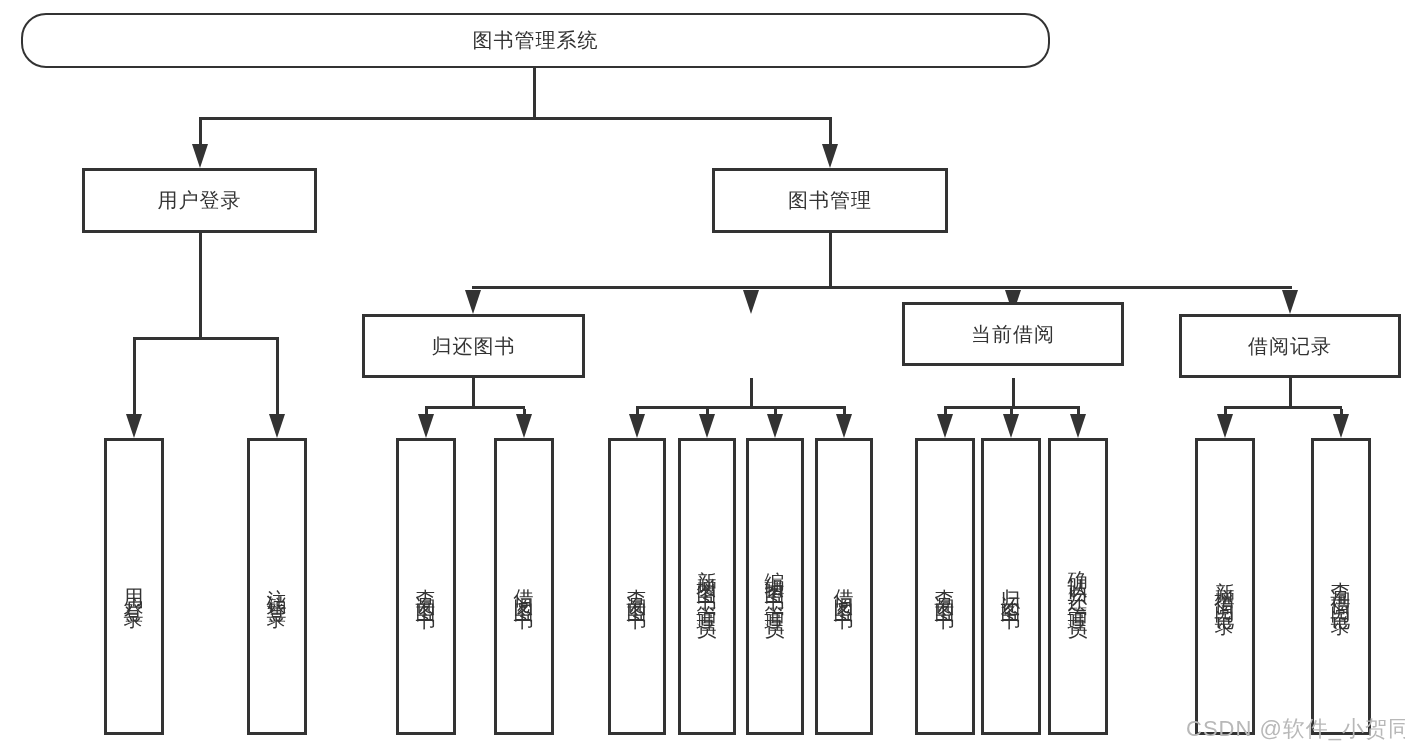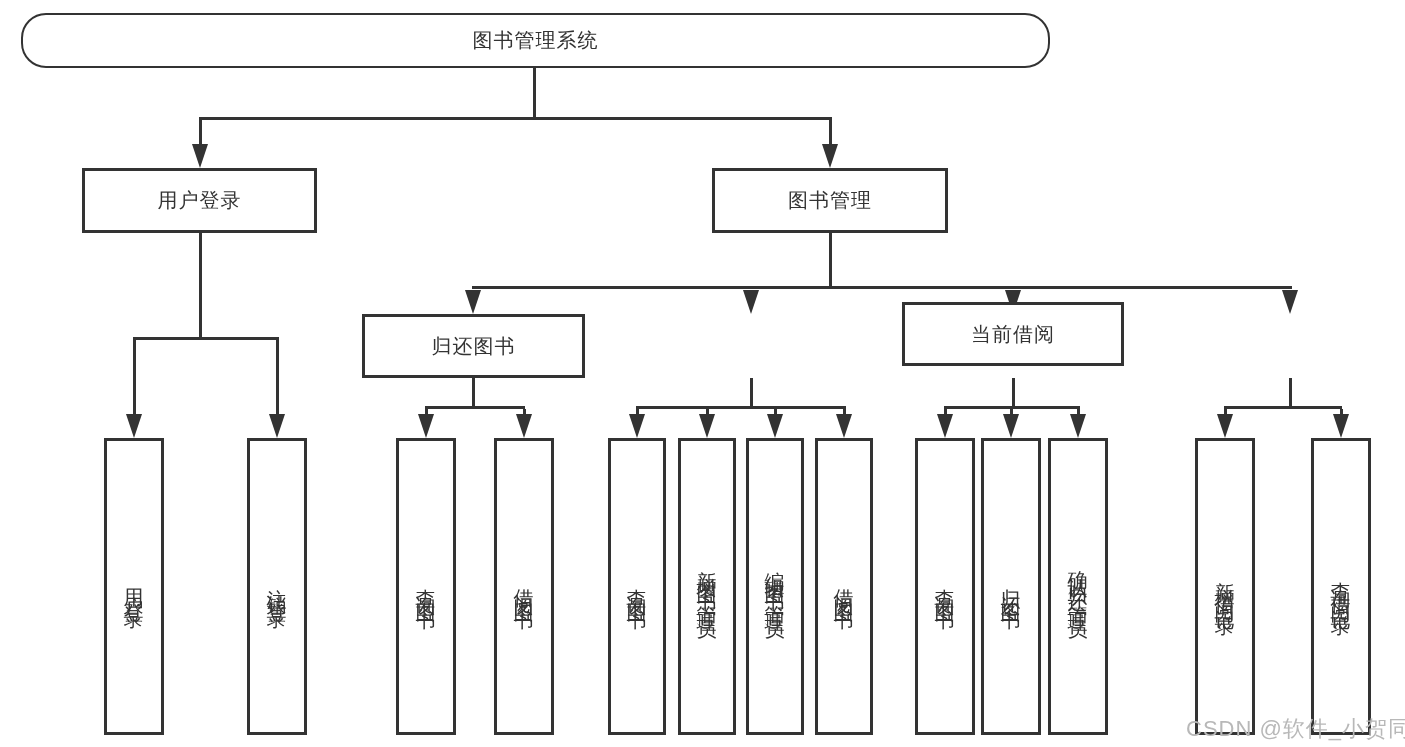--- a/index.html
+++ b/index.html
@@ -93,20 +93,23 @@
   <div class="arrow-down" style="left:743px;top:290px;"></div>
   <div class="arrow-down" style="left:1005px;top:290px;"></div>
   <div class="arrow-down" style="left:1282px;top:290px;"></div>
 
   <div class="box" style="left:362px;top:314px;width:223px;height:64px;">
     <span>归还图书</span>
   </div>
   <div class="box" style="left:902px;top:302px;width:222px;height:64px;">
     <span>当前借阅</span>
   </div>
+  <div class="box" style="left:1179px;top:314px;width:222px;height:64px;">
+    <span>借阅记录</span>
+  </div>
 
   <div class="v-line" style="left:472px;top:378px;height:29px;"></div>
   <div class="h-line" style="left:425px;top:406px;width:100px;"></div>
   <div class="v-line" style="left:425px;top:409px;height:5px;"></div>
   <div class="arrow-down" style="left:418px;top:414px;"></div>
   <div class="v-line" style="left:523px;top:409px;height:5px;"></div>
   <div class="arrow-down" style="left:516px;top:414px;"></div>
 
   <div class="v-line" style="left:750px;top:378px;height:29px;"></div>
   <div class="h-line" style="left:636px;top:406px;width:210px;"></div>

